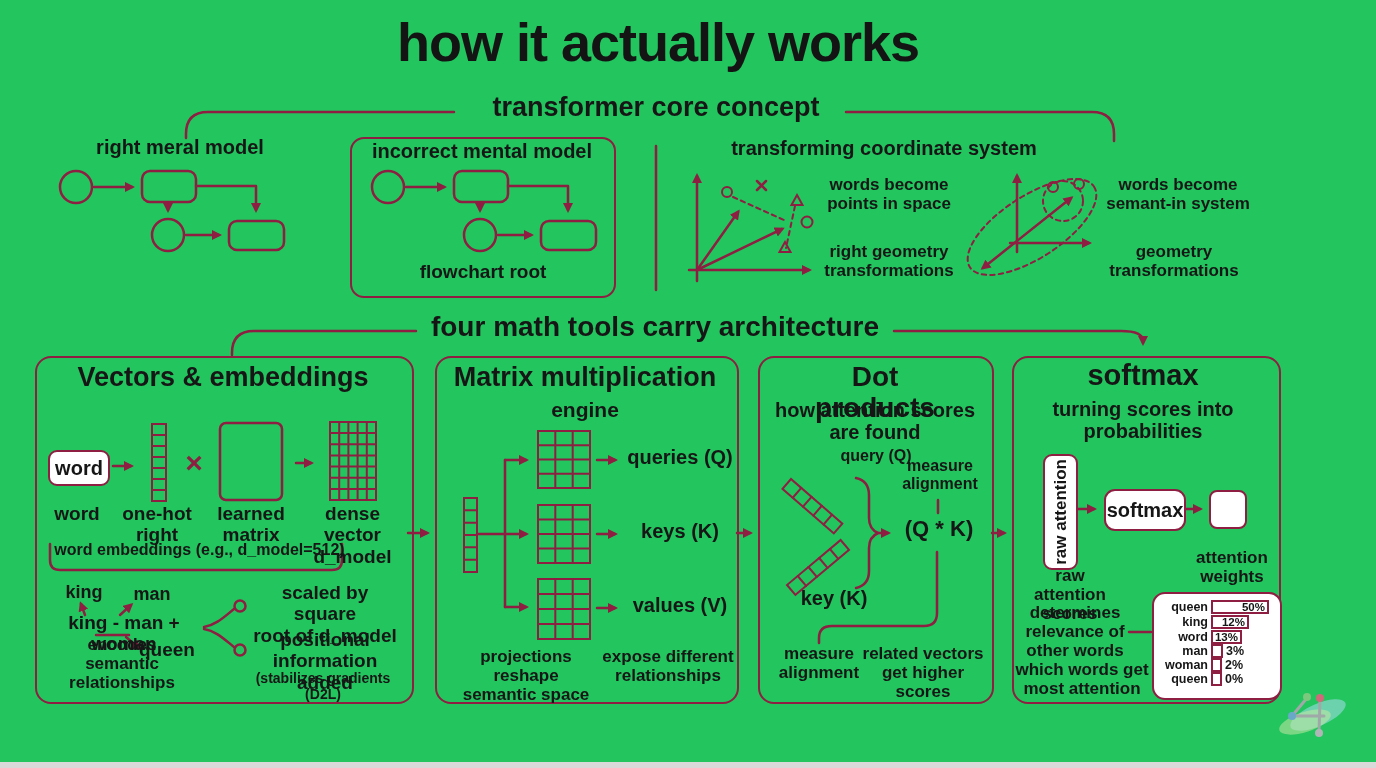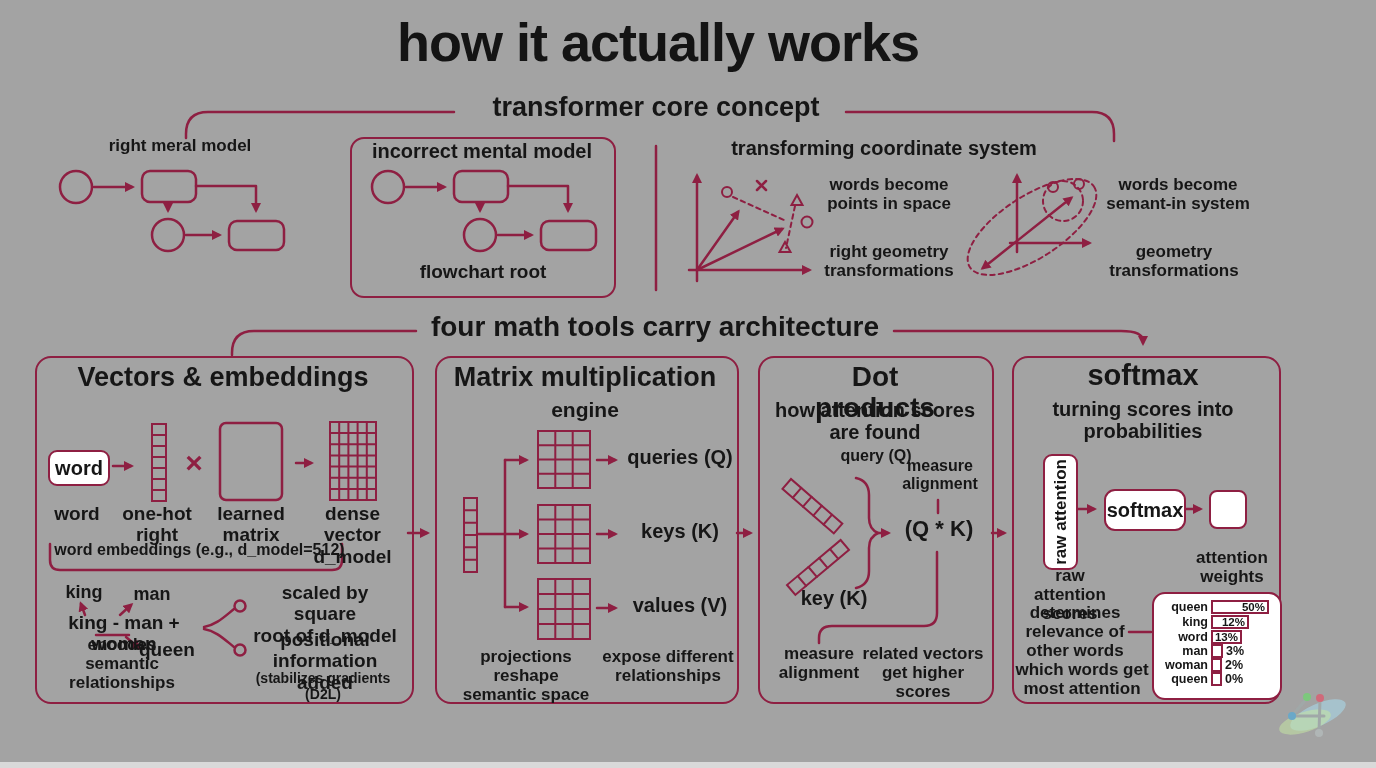--- a/index.html
+++ b/index.html
@@ -1,16 +1,16 @@
 <!DOCTYPE html>
 <html><head>
 <meta charset="utf-8">
 <style>
   html,body{margin:0;padding:0;background:#ffffff;}
-  #stage{position:relative;width:1376px;height:768px;background:#a3a3a3;overflow:hidden;
+  #stage{position:relative;width:1376px;height:768px;background:#22c55e;overflow:hidden;
          font-family:"Liberation Sans",sans-serif;color:#161616;}
   .lbl{position:absolute;white-space:pre-line;text-align:center;font-weight:700;
        line-height:1.12;color:#161616;}
   .accentText{color:#8e1f42;}
   .panel{position:absolute;border:2.5px solid #8e1f42;border-radius:16px;background:transparent;}
   .box{position:absolute;border:2.5px solid #8e1f42;background:#ffffff;
        display:flex;align-items:center;justify-content:center;font-weight:700;}
   #lineart{position:absolute;left:0;top:0;pointer-events:none;}
   .ln{stroke:#8e1f42;stroke-width:2.5;fill:none;stroke-linecap:round;stroke-linejoin:round;}
   .lnthin{stroke:#8e1f42;stroke-width:2;fill:none;stroke-linecap:round;}
@@ -164,21 +164,21 @@
       <line class="ln" x1="1078" y1="509" x2="1094" y2="509" marker-end="url(#ah)"></line>
       <line class="ln" x1="1185" y1="509" x2="1200" y2="509" marker-end="url(#ah)"></line>
       <line class="ln" x1="1129" y1="632" x2="1151" y2="632"></line>
     </g>
   </svg>
 
   <div class="lbl" style="left:328px;top:12px;width:660px;font-size:54px;font-weight:600;letter-spacing:-1px;color:#141414;">how it actually works</div>
 
   <div class="lbl" style="left:452px;top:92px;width:408px;font-size:27px;">transformer core concept</div>
 
-  <div class="lbl" style="left:75px;top:136px;width:210px;font-size:17px;">right meral model</div>
+  <div class="lbl" style="left:75px;top:136px;width:210px;font-size:20px;">right meral model</div>
 
   <div class="panel" style="left:350px;top:137px;width:262px;height:157px;border-radius:14px;"></div>
   <div class="lbl" style="left:362px;top:140px;width:240px;font-size:20px;">incorrect mental model</div>
   <div class="lbl" style="left:399px;top:261px;width:168px;font-size:19px;">flowchart root</div>
 
   <div class="lbl" style="left:728px;top:137px;width:312px;font-size:20px;">transforming coordinate system</div>
   <div class="lbl" style="left:818px;top:175px;width:142px;font-size:17px;">words become
 points in space</div>
   <div class="lbl" style="left:808px;top:242px;width:162px;font-size:17px;">right geometry
 transformations</div>

